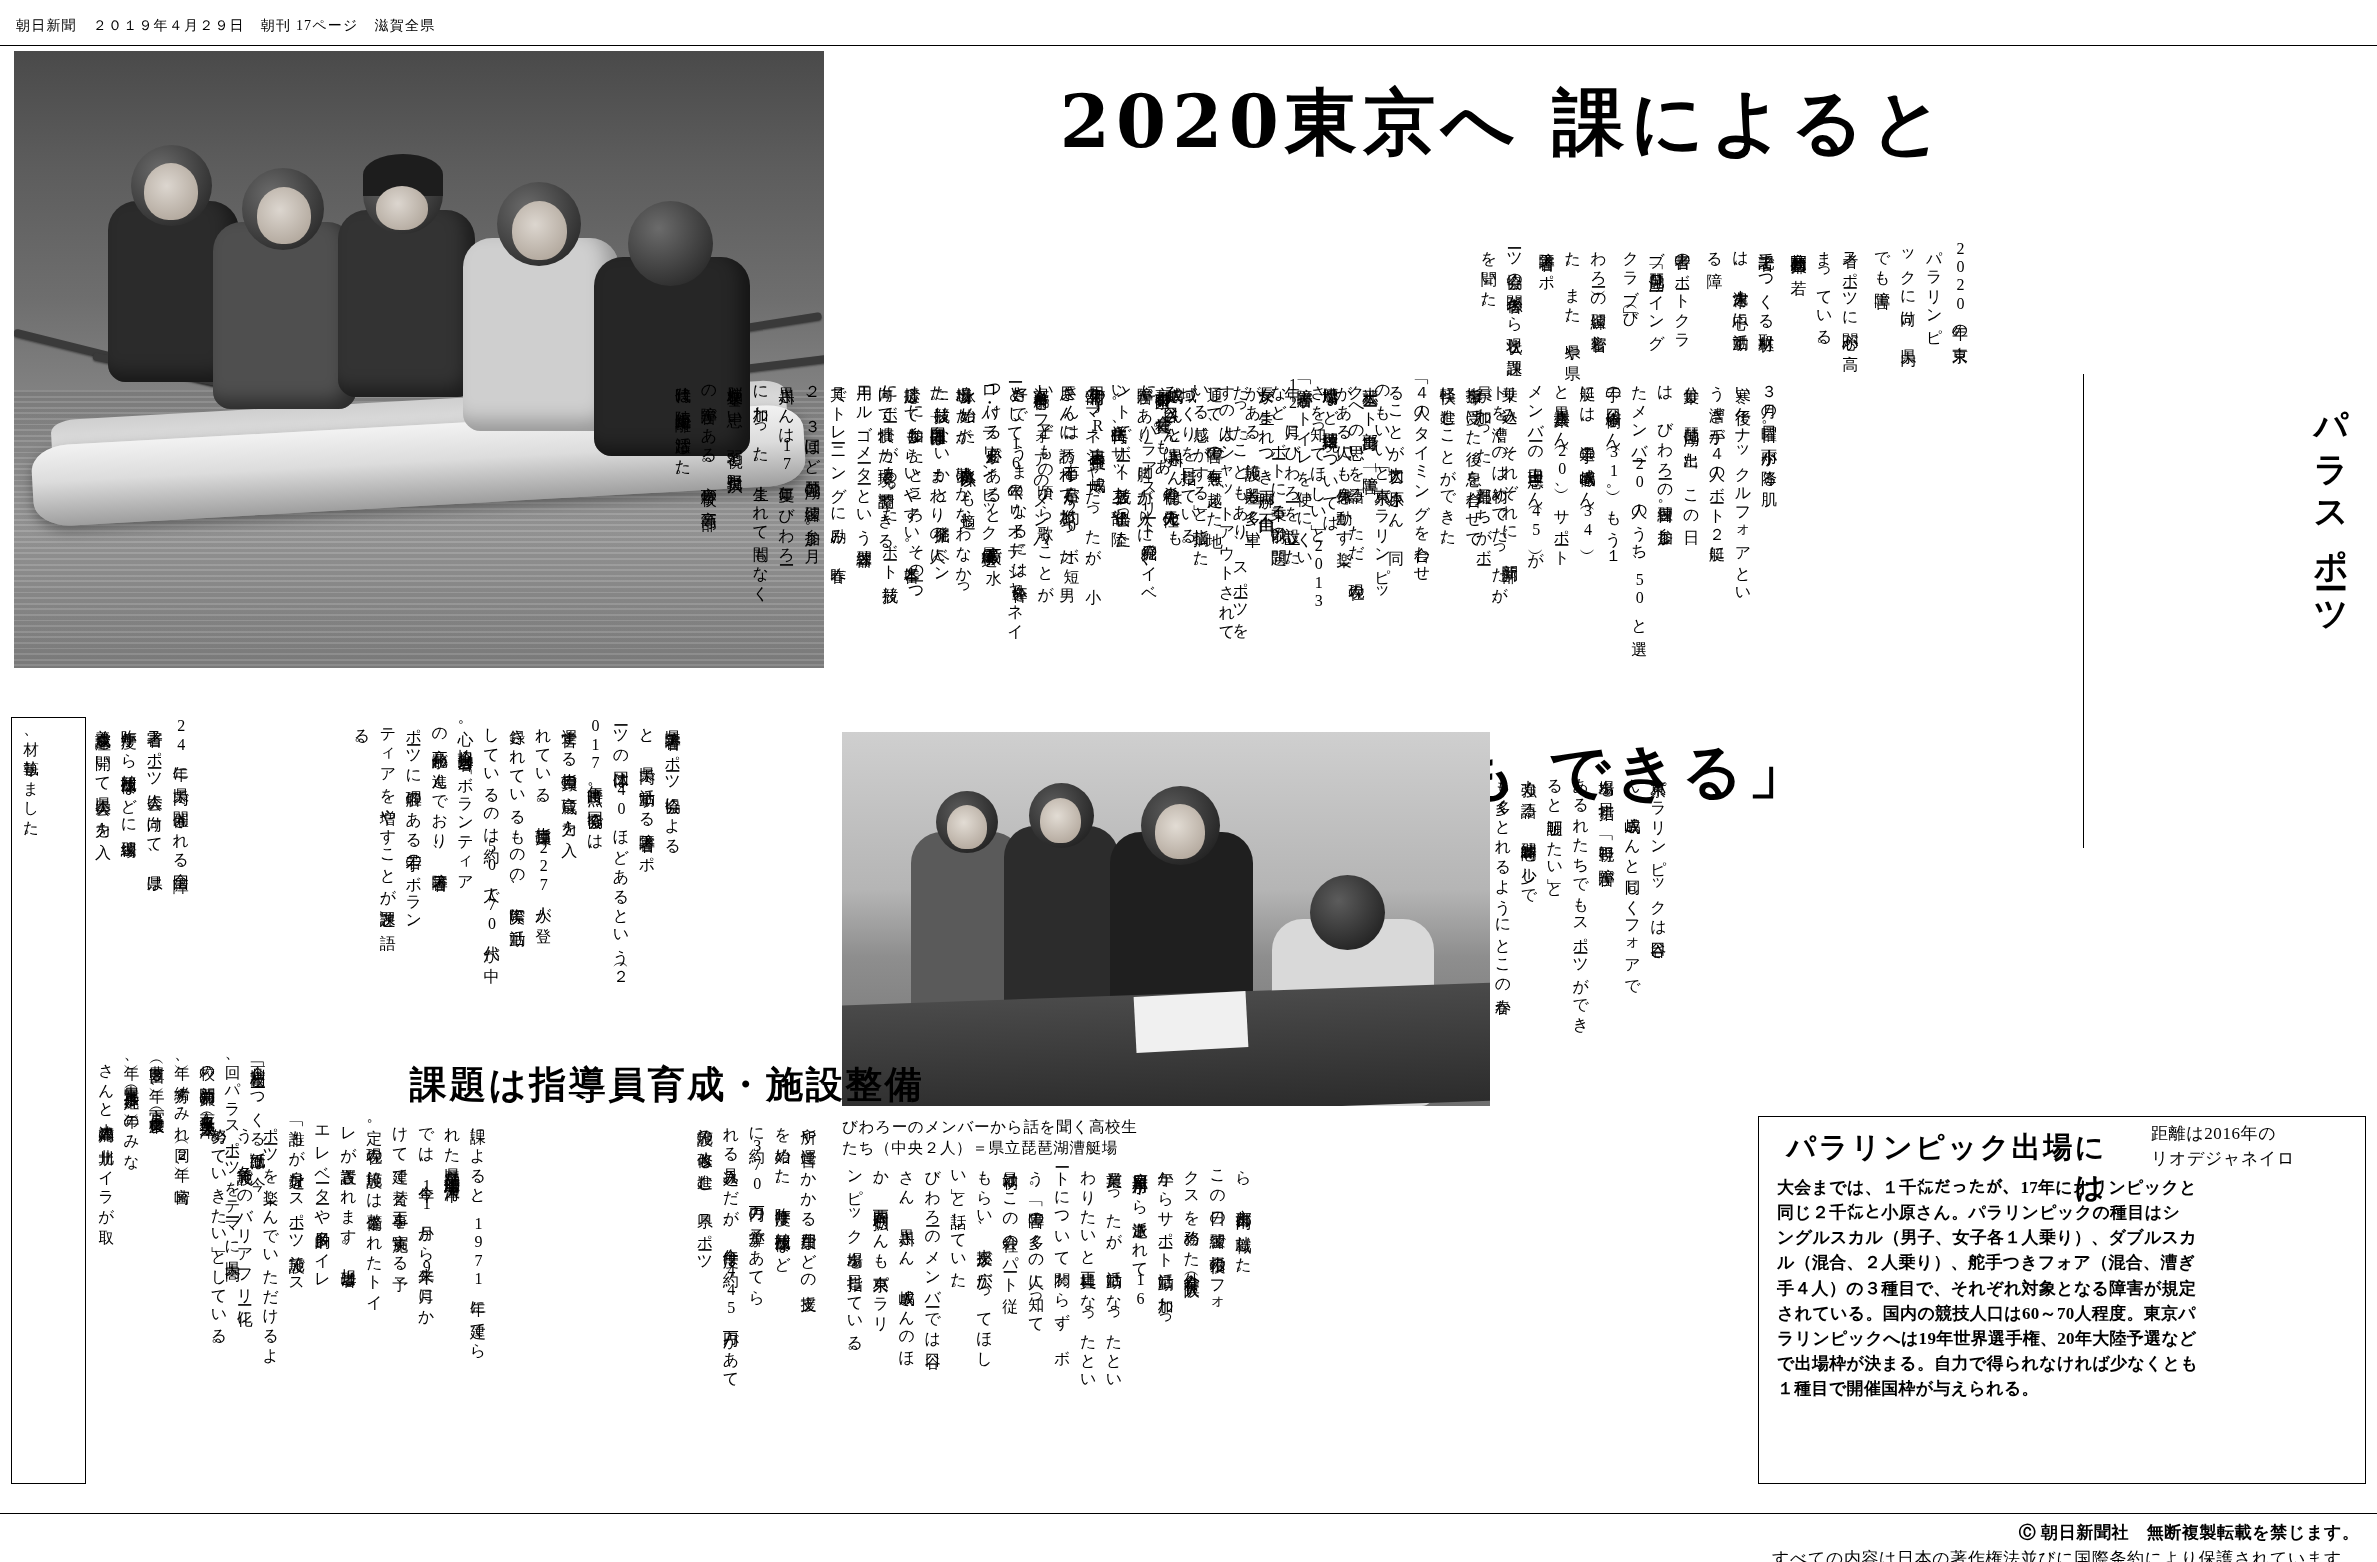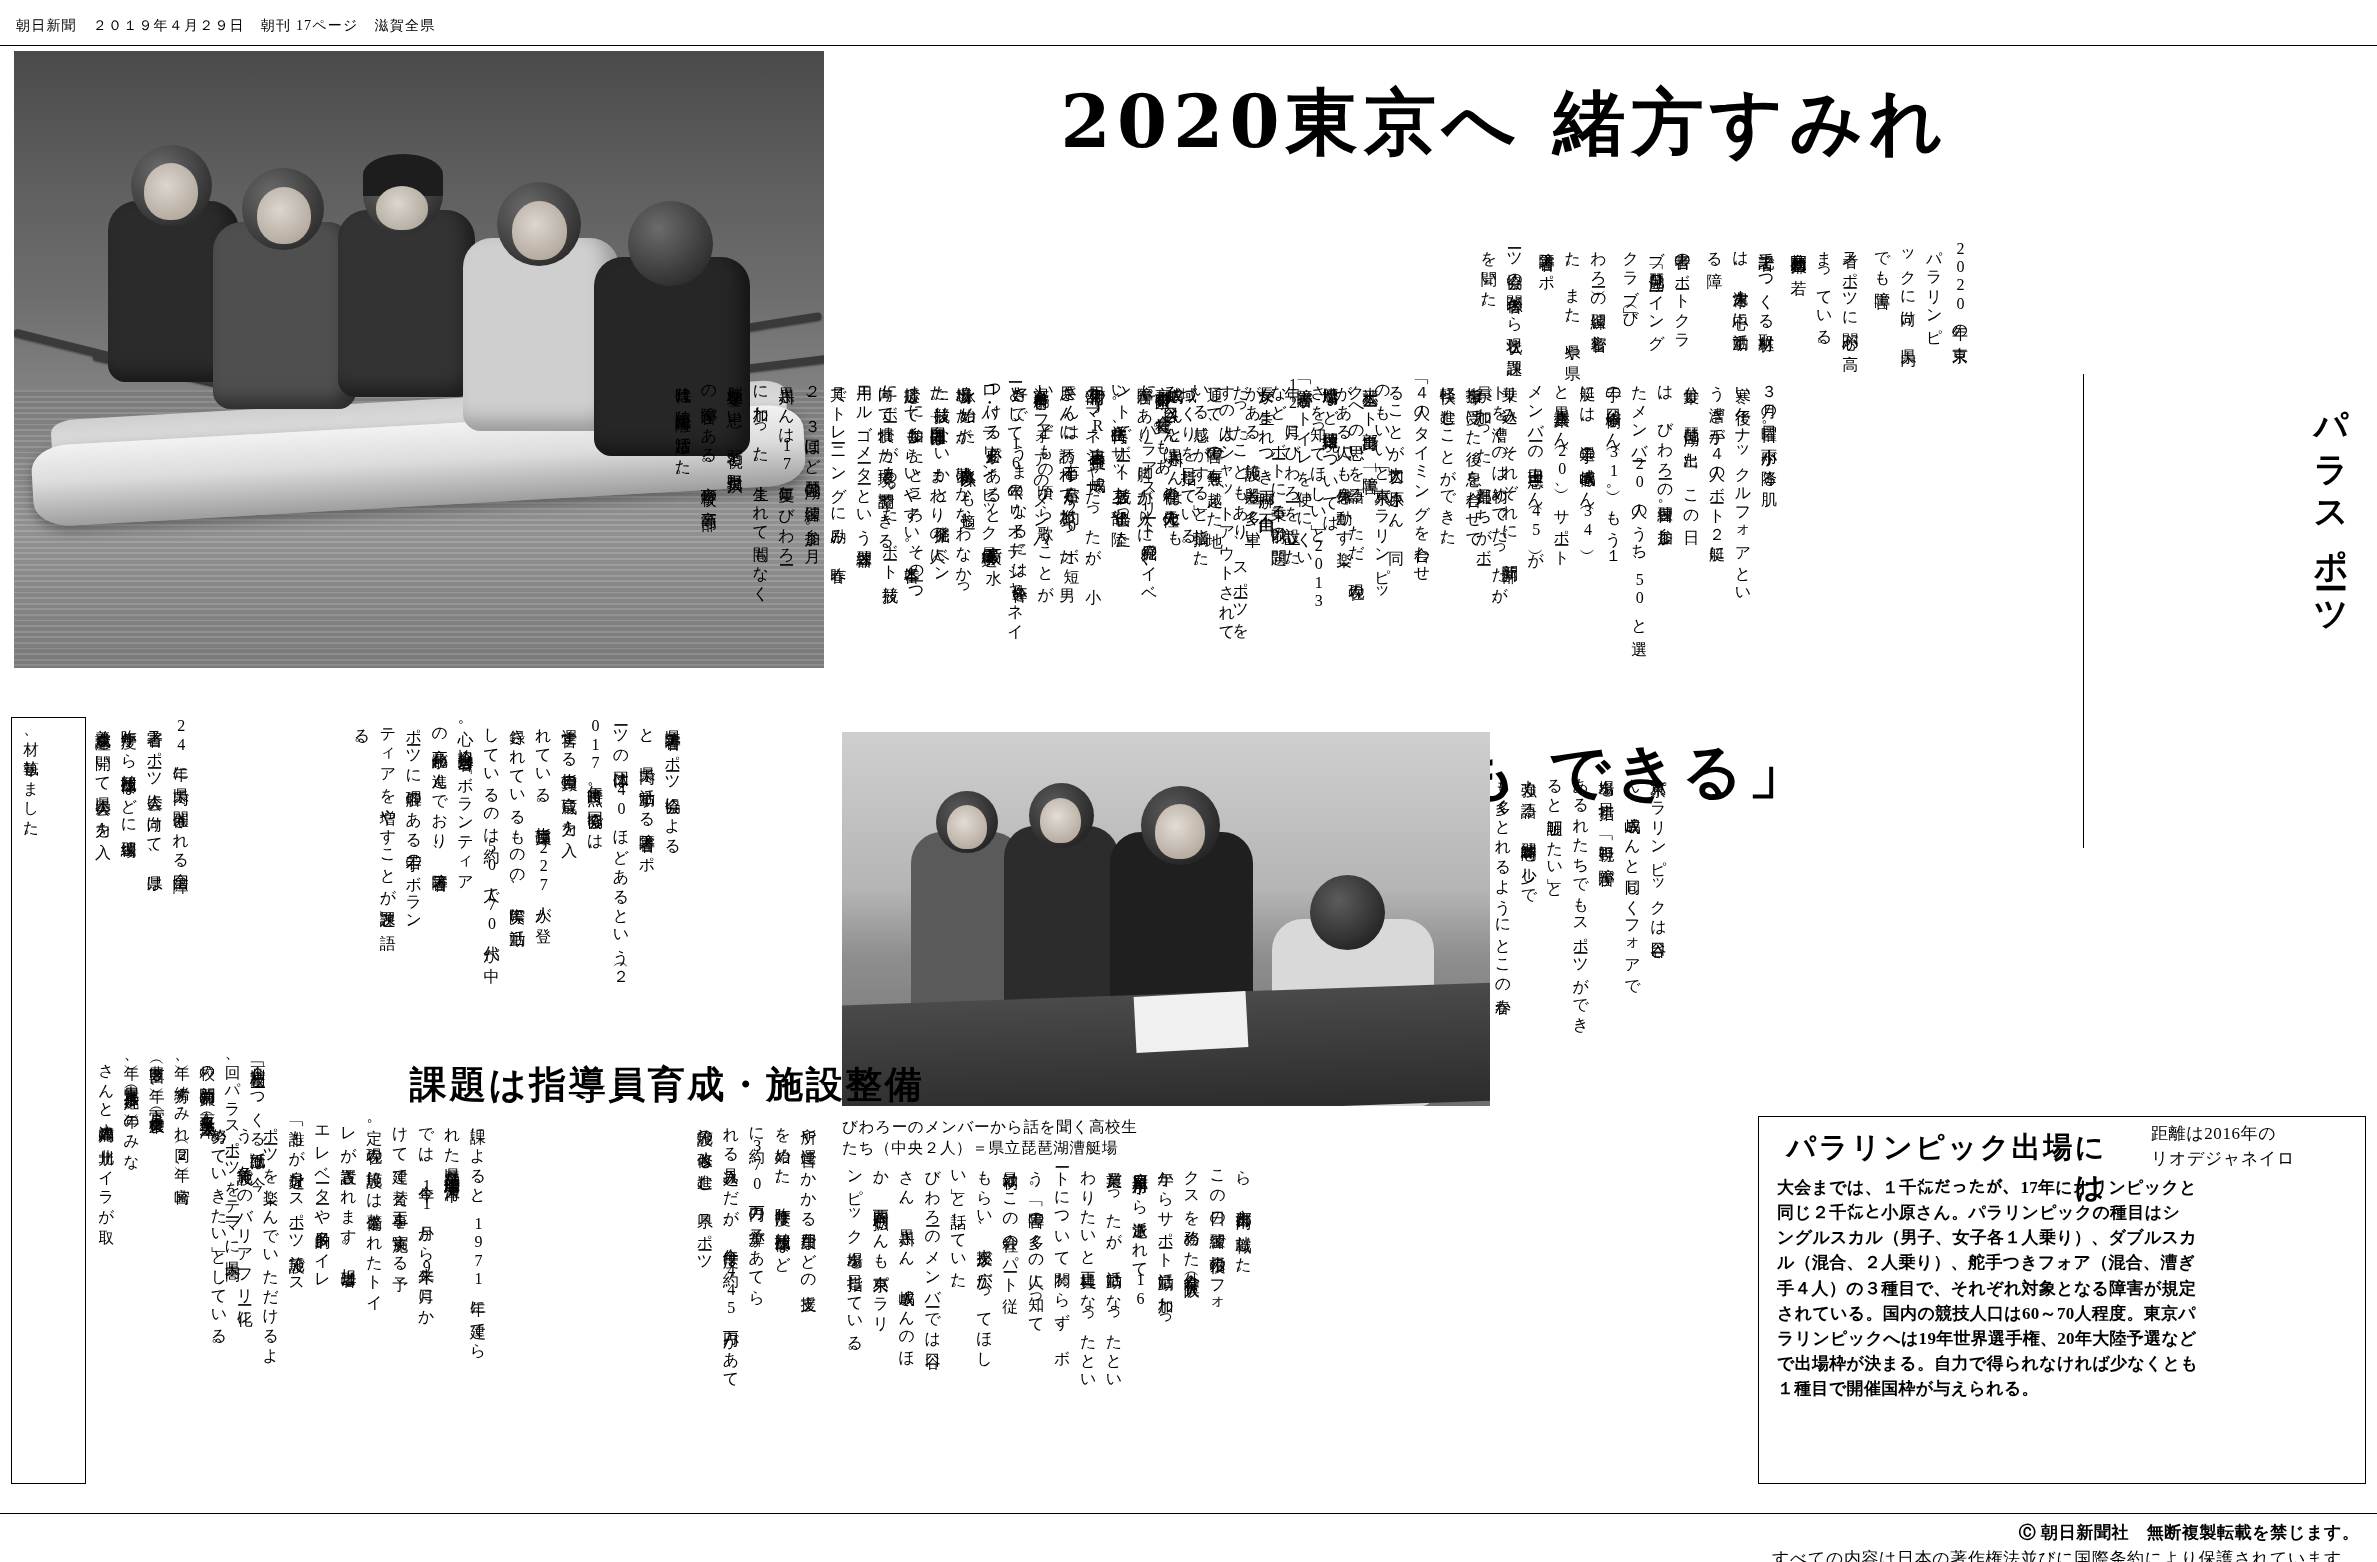--- a/index.html
+++ b/index.html
@@ -240,21 +240,21 @@
     <div class="rower" style="left:449px; top:187px; width:156px; height:193px; background:#cfcfcf; box-shadow:inset -12.5px -10px 18.7px rgba(0,0,0,.28);"></div>
     <div class="head" style="left:483px; top:131px; width:84px; height:84px;">
       <div class="face" style="left:15px; top:18.7px; width:55px; height:59px;"></div>
     </div>
 
     <div class="rower" style="left:580px; top:206px; width:156px; height:199px; background:#262626;"></div>
     <div class="head" style="left:614px; top:150px; width:85px; height:85px;"></div>
 
   </div>
 
-  <div class="headline1">2020東京へ 緒方すみれ</div>
+  <div class="headline1">2020東京へ 課によると</div>
 
 
   <div class="lead">
     <div class="col vtext">2020年の東京パラリンピックに向け、県内でも障害</div>
     <div class="col vtext">者スポーツに関心が高まっている。高校新聞部員と若</div>
     <div class="col vtext">手記者でつくる取材班は、大津市を中心に活動する障</div>
     <div class="col vtext">害者のボートクラブ「琵琶湖ローイングクラブ」（び</div>
     <div class="col vtext">わろー）の練習に密着した。また、県や県障害者スポ</div>
     <div class="col vtext">ーツ協会の関係者から現状と課題を聞いた。</div>
   </div>

